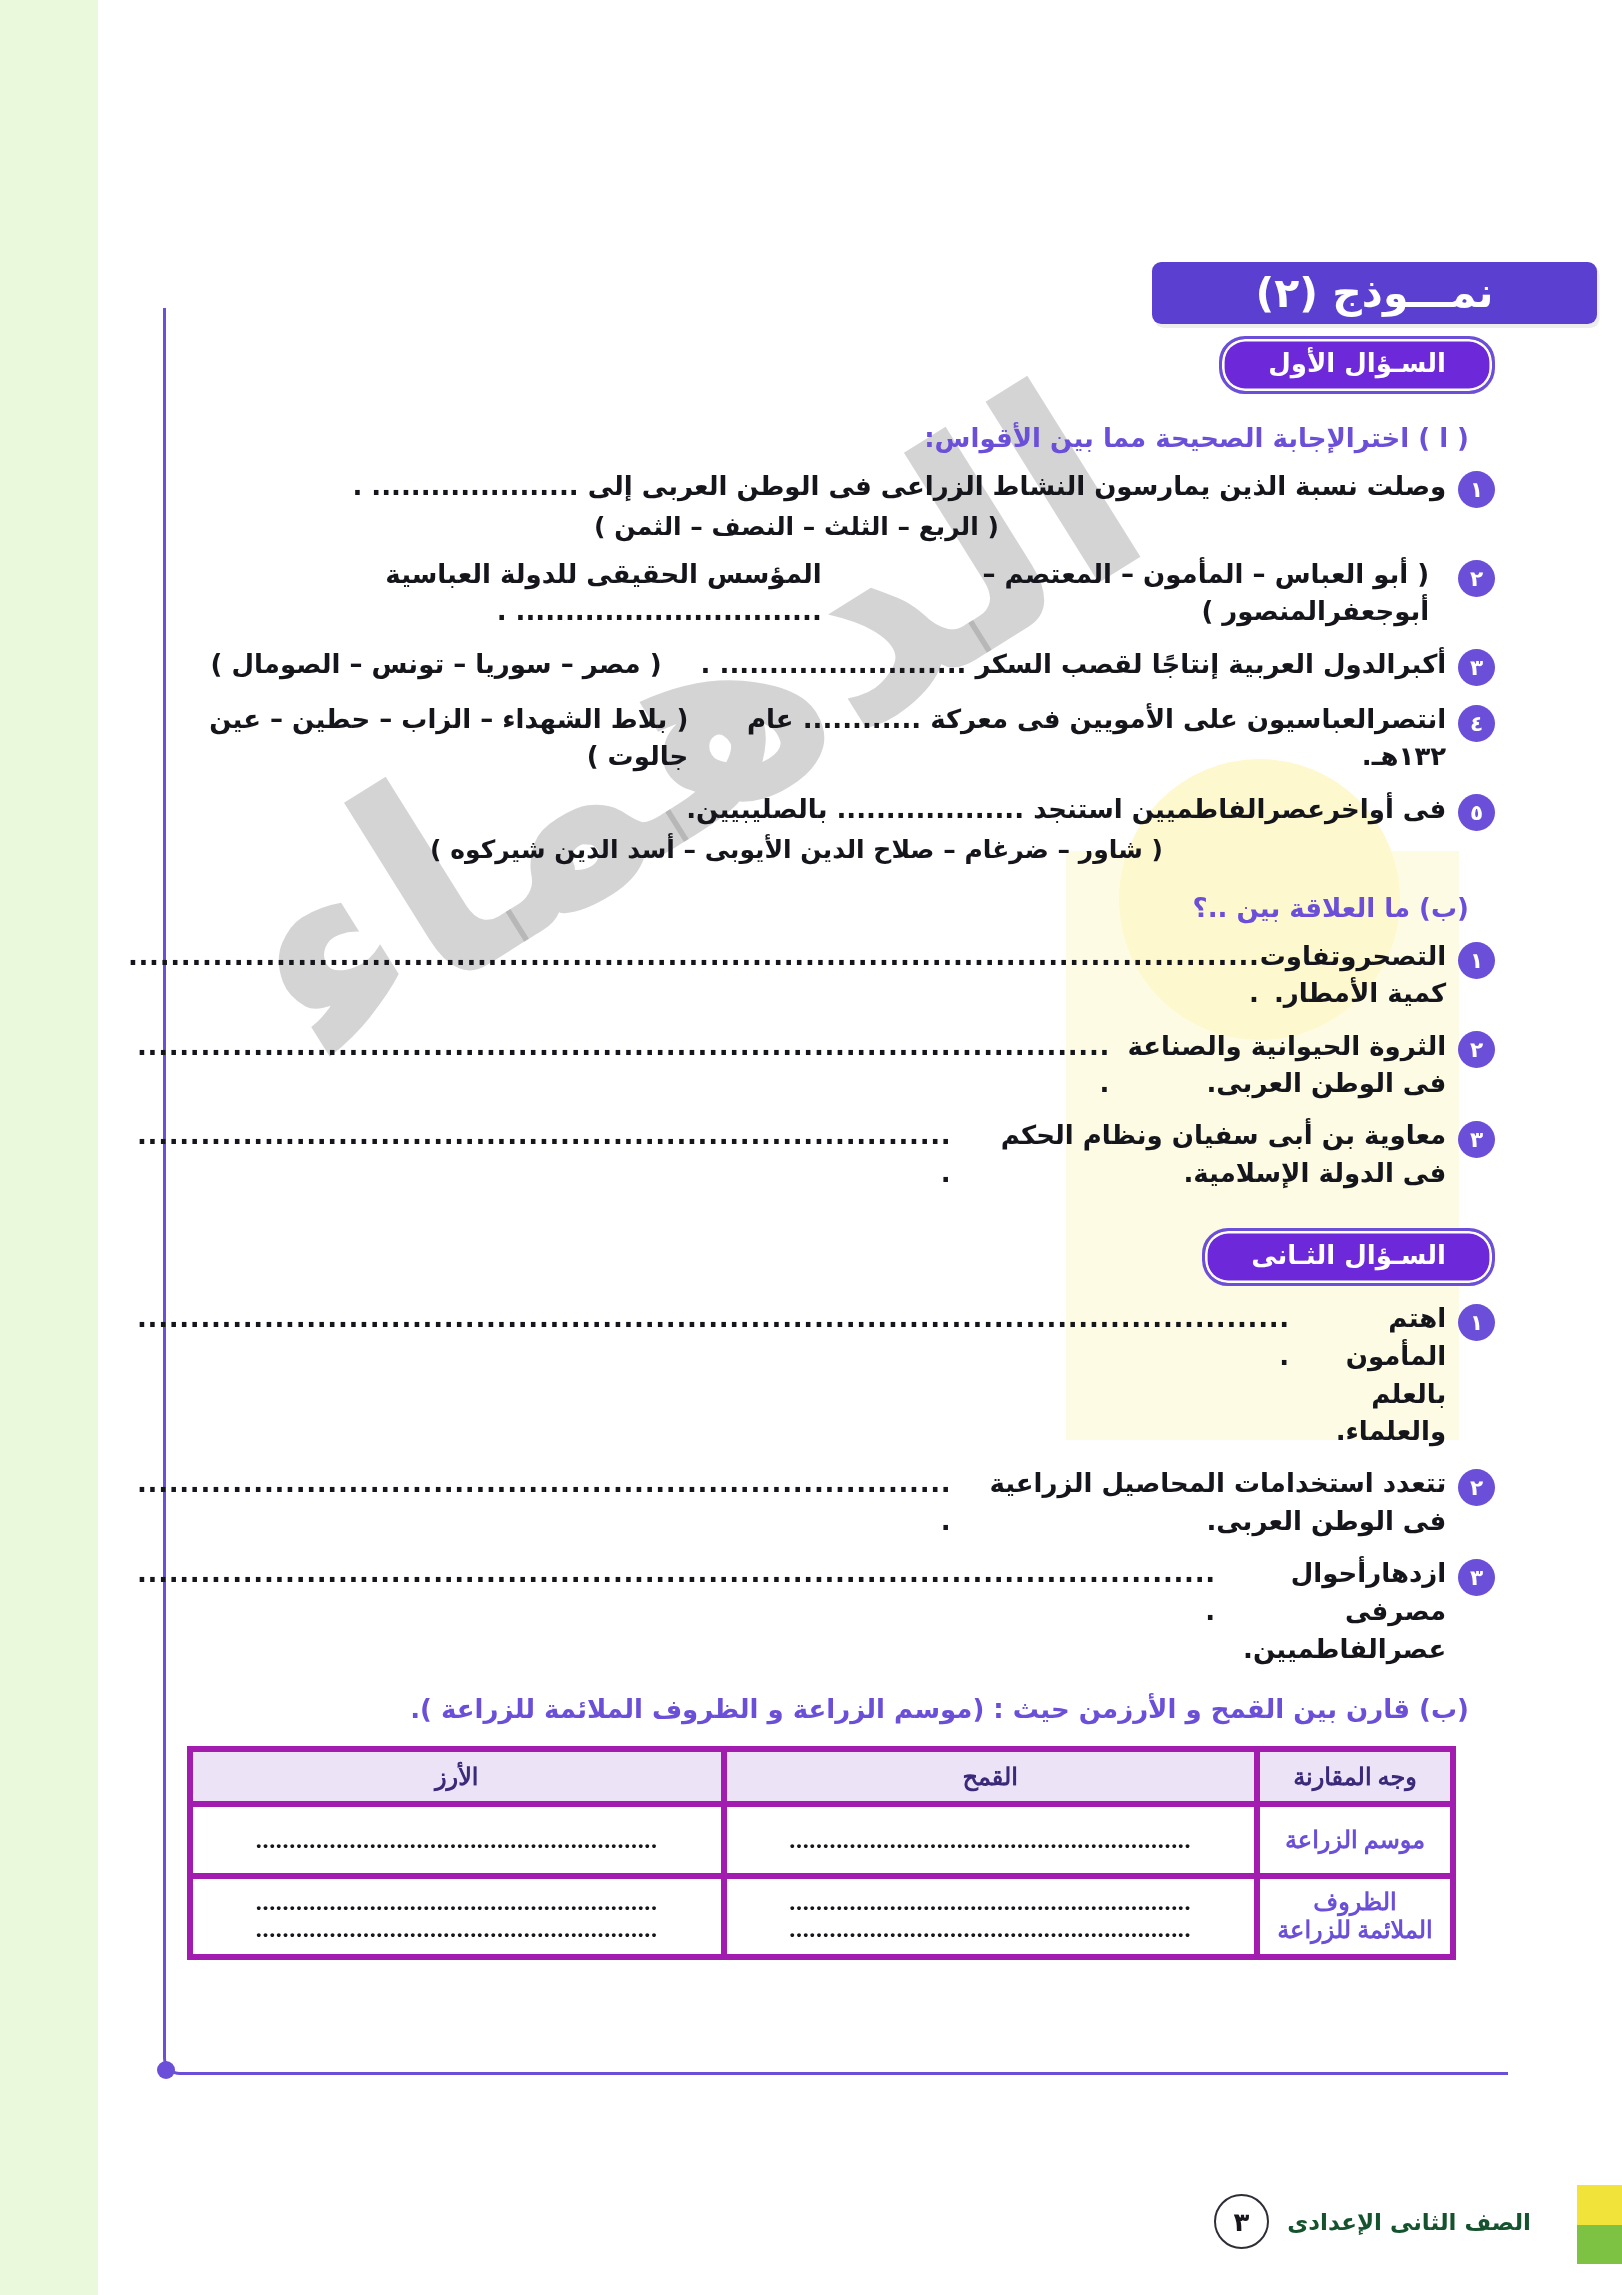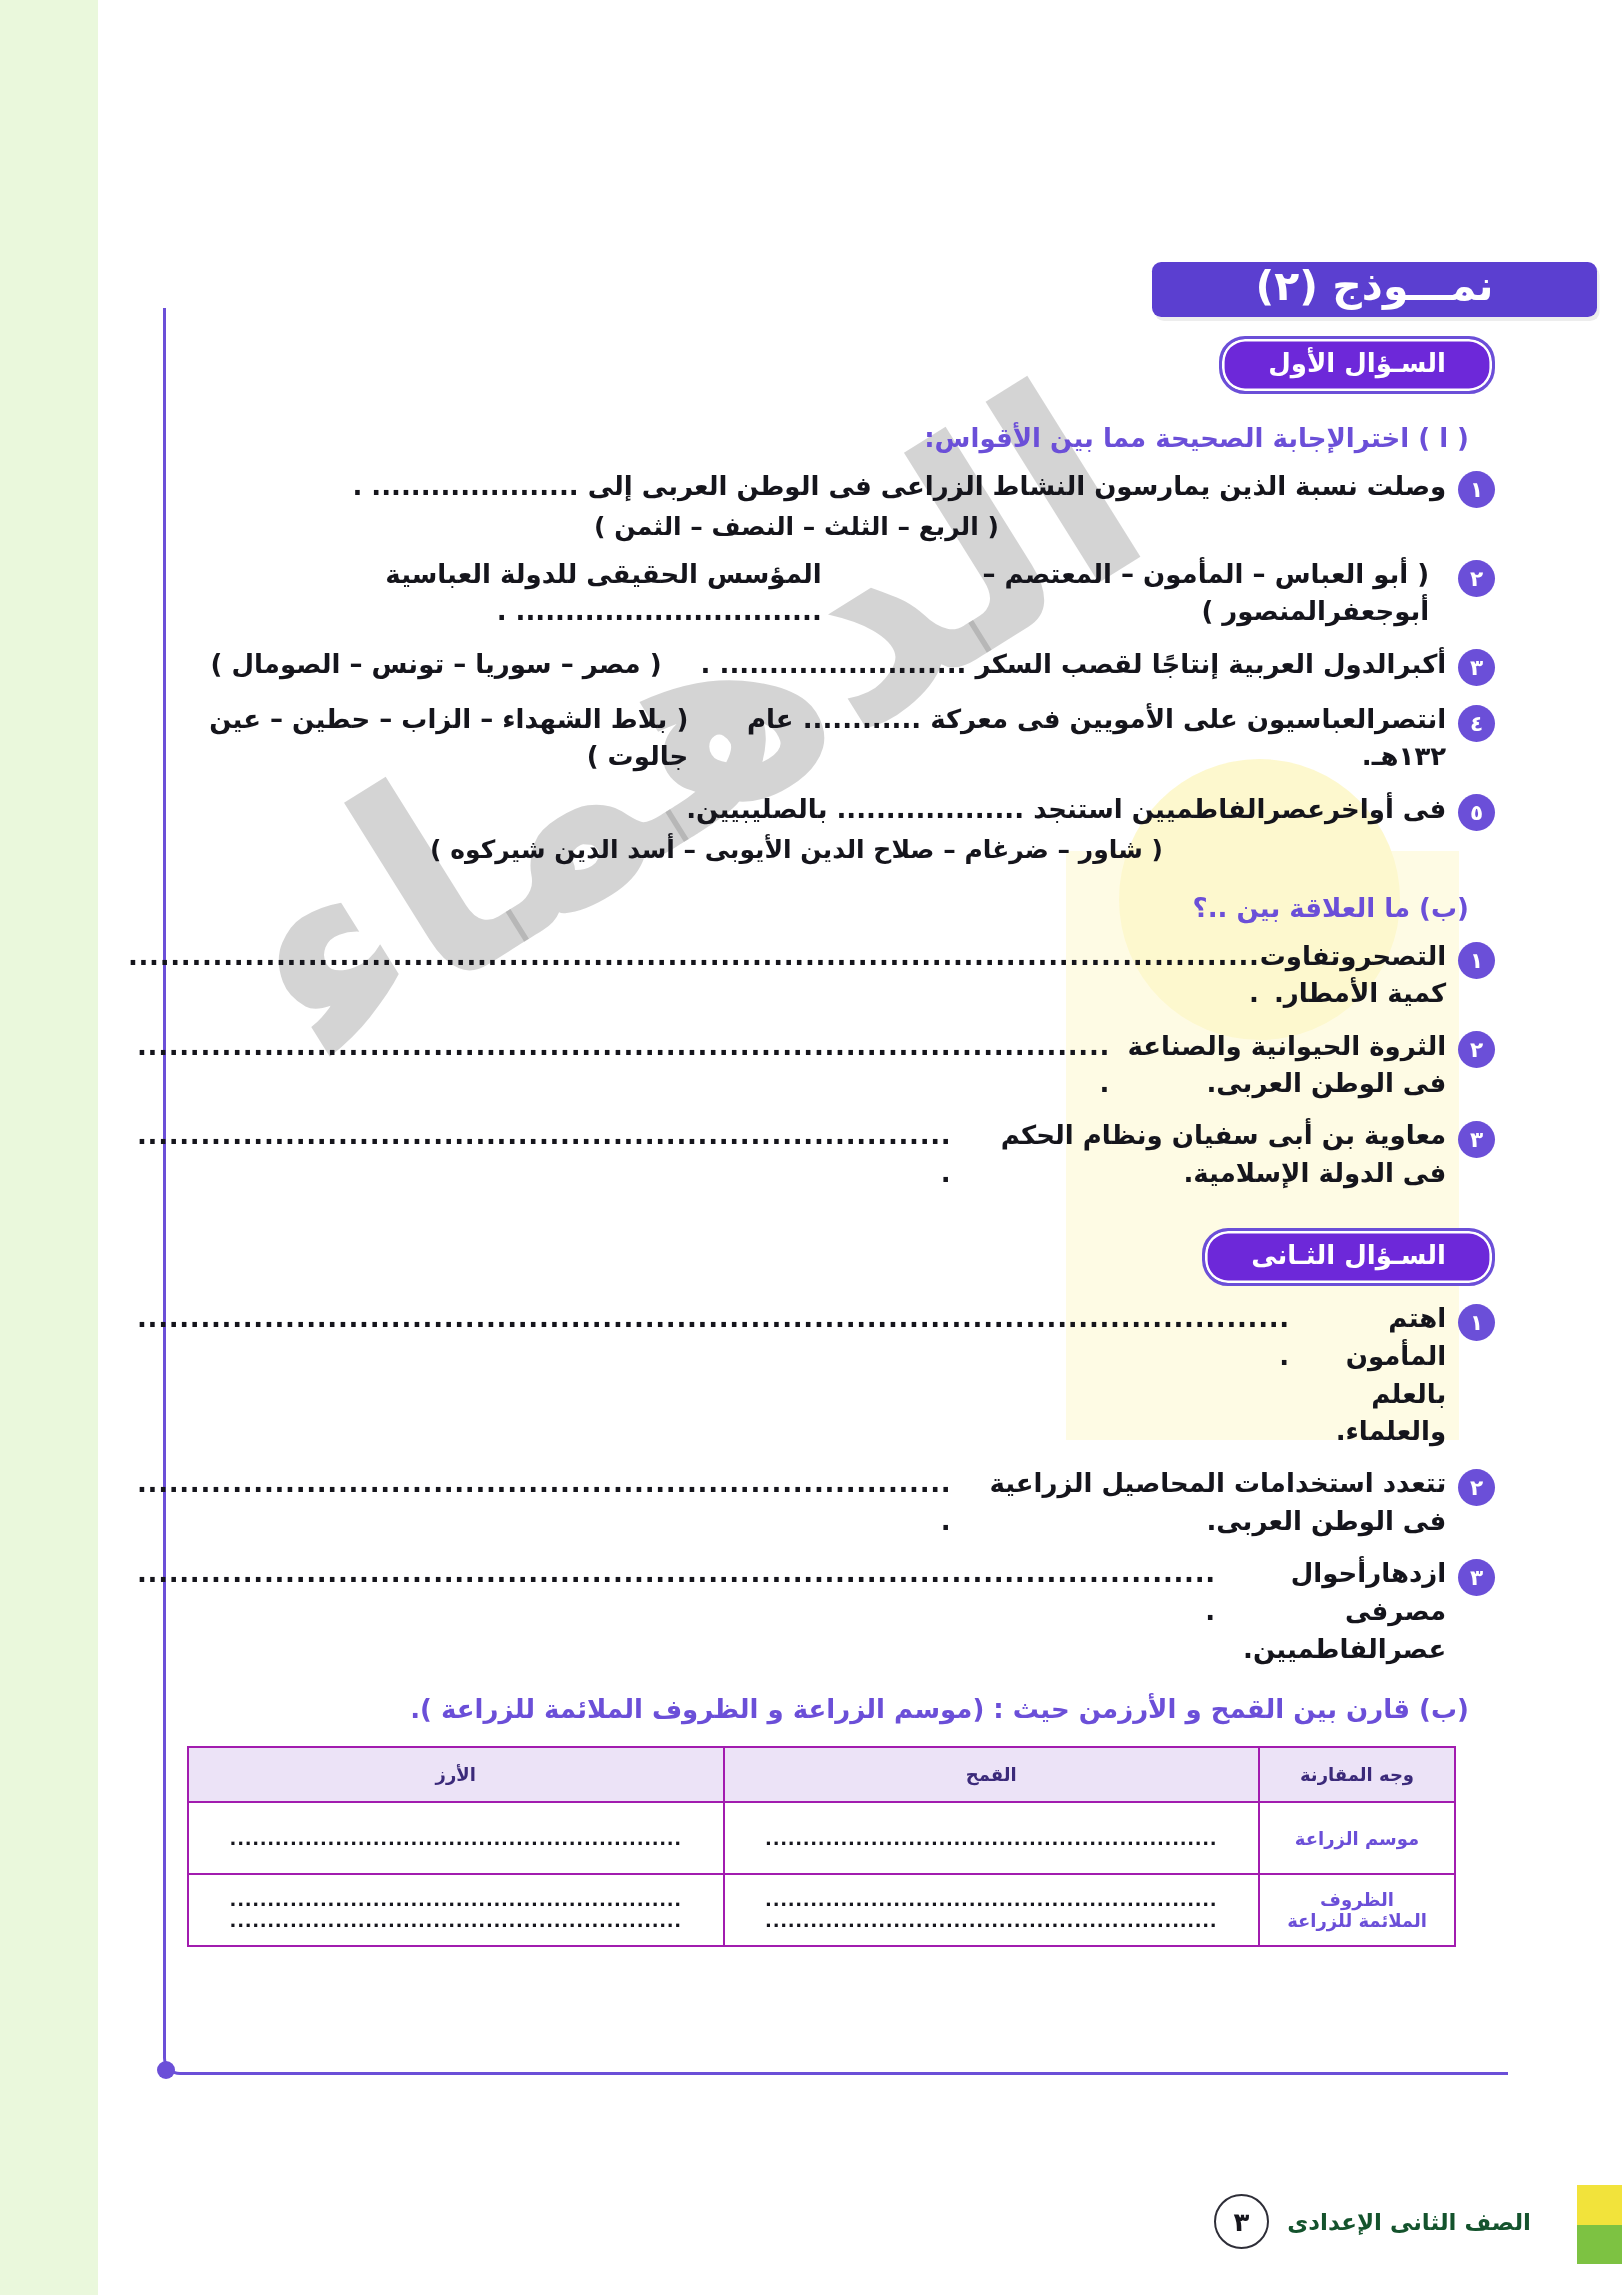--- a/index.html
+++ b/index.html
@@ -81,24 +81,24 @@
     width: 18.3px; height: 18.3px;
     background: #6b4fd8;
     border-radius: 50%;
     z-index: 6;
   }
 
   
   .title-banner {
     position: absolute;
     right: 26px; top: 262px;
-    width: 445px; height: 55px;
+    width: 445px; height: 62px;
     background: #5b3fd0;
     border-radius: 9.2px;
-    display: flex; justify-content: center;
+    display: flex; align-items: center; justify-content: center;
     z-index: 6;
     box-shadow: 2.6px 3.9px 0 rgba(0,0,0,0.07);
   }
   .title-banner span {
     color: #ffffff;
     font-size: 41px;
     font-weight: bold;
     letter-spacing: 1.3px;
   }
 
@@ -169,26 +169,27 @@
   }
 
   
   table.cmp {
     border-collapse: collapse;
     margin: 22px 39px 0 39px;
     width: 1269px;
     direction: rtl;
   }
   table.cmp th, table.cmp td {
-    border: 2px solid #a21caf;
-    font-size: 18px;
+    border: 6px solid #a21caf;
+    font-size: 24px;
     color: #15151c;
     font-weight: bold;
     padding: 9.2px 11.8px;
     vertical-align: middle;
+    font-family: Liberation Serif, serif;
   }
   table.cmp thead th {
     background: #ece3f7;
     color: #3b2a7a;
     text-align: center;
     height: 55px;
   }
   table.cmp td.lbl {
     color: #6b4fd8;
     text-align: center;

